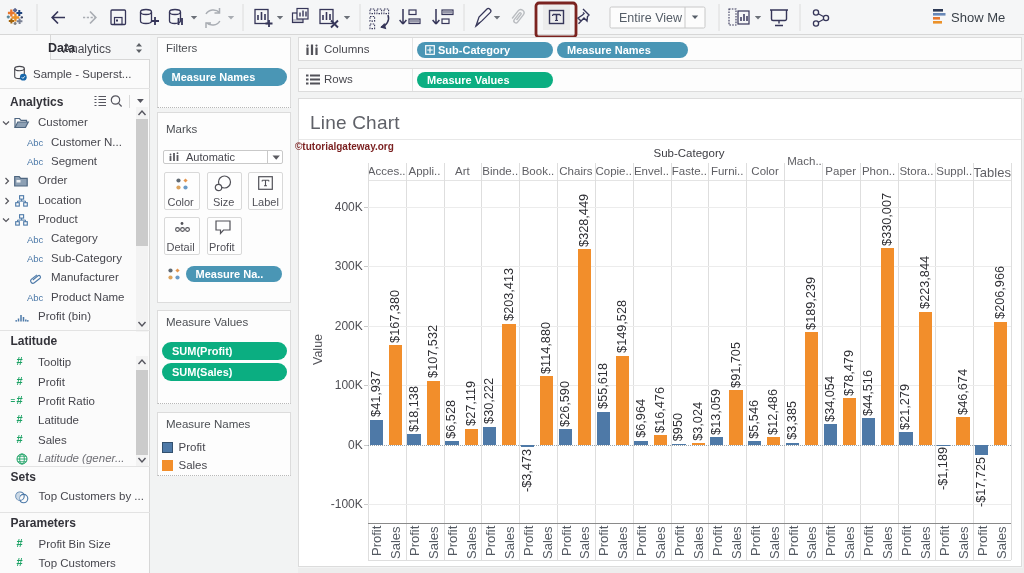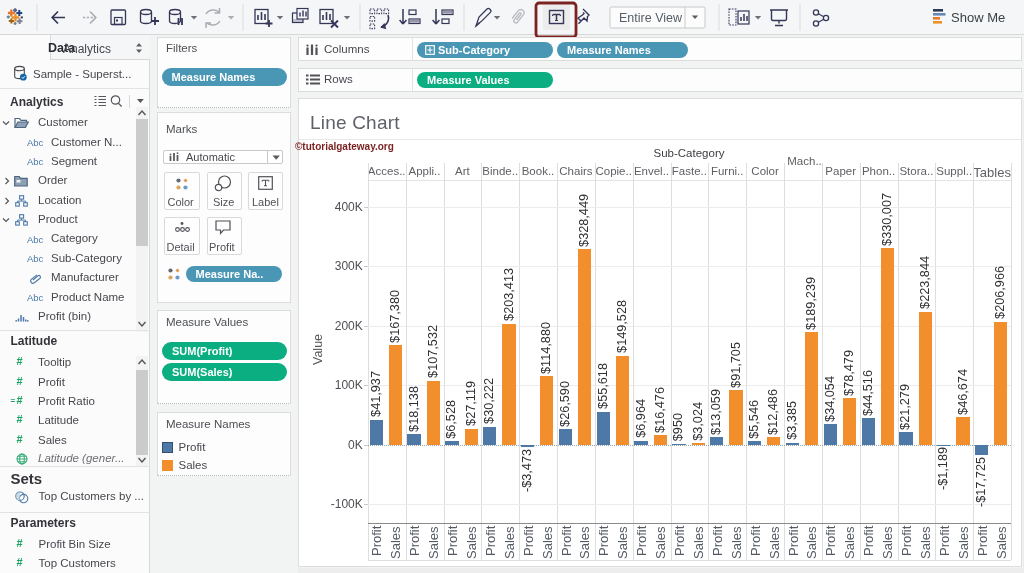--- a/index.html
+++ b/index.html
@@ -219,21 +219,21 @@
 <div class="item" style="left:38px;top:452px;font-style:italic;color:#6e6e74;">Latitude (gener...</div>
 <div class="abs" style="left:136px;top:356px;width:12px;height:110px;background:#f3f3f3;"></div>
 <div class="abs" style="left:136px;top:370px;width:12px;height:85px;background:#cbcbcb;"></div>
 <svg class="abs" style="left:137px;top:358px;" width="10" height="8" viewBox="0 0 10 8">
     <path d="M1.5 6 l3.5 -4 L8.5 6" stroke="#55555e" stroke-width="1.4" fill="none"></path>
   </svg>
 <svg class="abs" style="left:137px;top:456px;" width="10" height="8" viewBox="0 0 10 8">
     <path d="M1.5 2 l3.5 4 L8.5 2" stroke="#55555e" stroke-width="1.4" fill="none"></path>
   </svg>
 <div class="abs" style="left:0;top:466px;width:150px;height:1px;background:#e3e3e3;"></div>
-<div class="sechead" style="left:10.5px;top:470px;font-size:15px;">Sets</div>
+<div class="sechead" style="left:10.5px;top:470px;font-size:12px;">Sets</div>
 <svg class="abs" style="left:15px;top:490.5px;" width="14" height="13" viewBox="0 0 14 13">
     <circle cx="5" cy="5.2" r="4.2" stroke="#4c79a8" stroke-width="1.1" fill="none"></circle>
     <circle cx="8.6" cy="7.6" r="4.2" stroke="#4c79a8" stroke-width="1.1" fill="none"></circle>
     <path d="M5 1 a4.2 4.2 0 0 0 0 8.4 z" fill="#b8cadd" opacity="0.7"></path>
   </svg>
 <div class="item" style="left:38.5px;top:490px;">Top Customers by ...</div>
 <div class="abs" style="left:0;top:512px;width:150px;height:1px;background:#e3e3e3;"></div>
 <div class="sechead" style="left:10.5px;top:515.5px;font-size:12px;">Parameters</div>
 <div class="abs" style="left:16.5px;top:537px;font-size:11px;font-weight:bold;color:#1ca265;">#</div>
 <div class="item" style="left:38.5px;top:538px;">Profit Bin Size</div>

